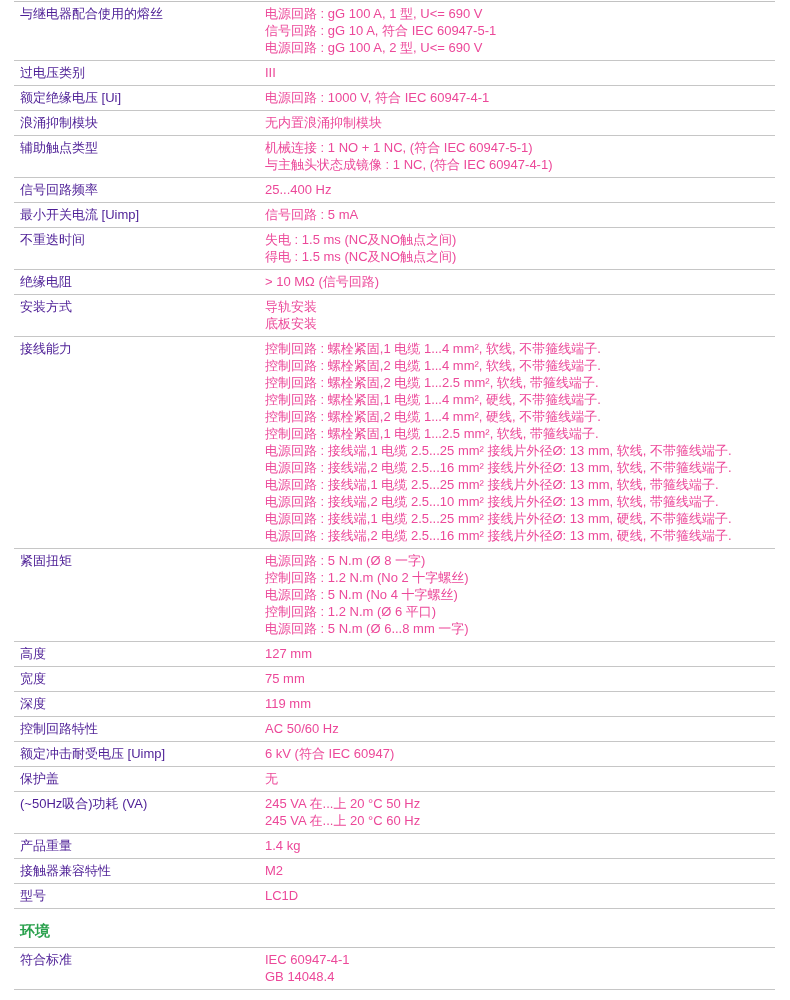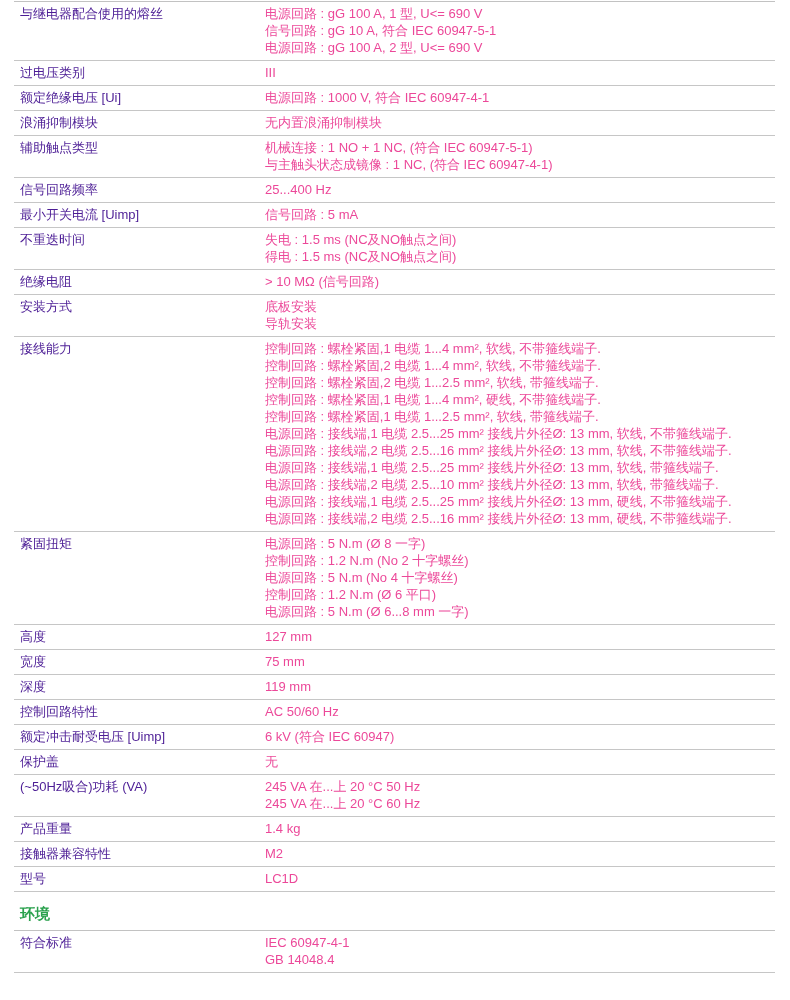--- a/index.html
+++ b/index.html
@@ -117,31 +117,32 @@
       </div>
       <div class="spec-row">
         <div class="spec-label">绝缘电阻</div>
         <div class="spec-values">
           <div class="value-line">&gt; 10 MΩ (信号回路)</div>
         </div>
       </div>
       <div class="spec-row">
         <div class="spec-label">安装方式</div>
         <div class="spec-values">
+          <div class="value-line">导轨安装</div>
           <div class="value-line">底板安装</div>
-          <div class="value-line">导轨安装</div>
         </div>
       </div>
       <div class="spec-row">
         <div class="spec-label">接线能力</div>
         <div class="spec-values">
           <div class="value-line">控制回路 : 螺栓紧固,1 电缆 1...4 mm², 软线, 不带箍线端子.</div>
           <div class="value-line">控制回路 : 螺栓紧固,2 电缆 1...4 mm², 软线, 不带箍线端子.</div>
           <div class="value-line">控制回路 : 螺栓紧固,2 电缆 1...2.5 mm², 软线, 带箍线端子.</div>
           <div class="value-line">控制回路 : 螺栓紧固,1 电缆 1...4 mm², 硬线, 不带箍线端子.</div>
+          <div class="value-line">控制回路 : 螺栓紧固,2 电缆 1...4 mm², 硬线, 不带箍线端子.</div>
           <div class="value-line">控制回路 : 螺栓紧固,1 电缆 1...2.5 mm², 软线, 带箍线端子.</div>
           <div class="value-line">电源回路 : 接线端,1 电缆 2.5...25 mm² 接线片外径Ø: 13 mm, 软线, 不带箍线端子.</div>
           <div class="value-line">电源回路 : 接线端,2 电缆 2.5...16 mm² 接线片外径Ø: 13 mm, 软线, 不带箍线端子.</div>
           <div class="value-line">电源回路 : 接线端,1 电缆 2.5...25 mm² 接线片外径Ø: 13 mm, 软线, 带箍线端子.</div>
           <div class="value-line">电源回路 : 接线端,2 电缆 2.5...10 mm² 接线片外径Ø: 13 mm, 软线, 带箍线端子.</div>
           <div class="value-line">电源回路 : 接线端,1 电缆 2.5...25 mm² 接线片外径Ø: 13 mm, 硬线, 不带箍线端子.</div>
           <div class="value-line">电源回路 : 接线端,2 电缆 2.5...16 mm² 接线片外径Ø: 13 mm, 硬线, 不带箍线端子.</div>
         </div>
       </div>
       <div class="spec-row">

